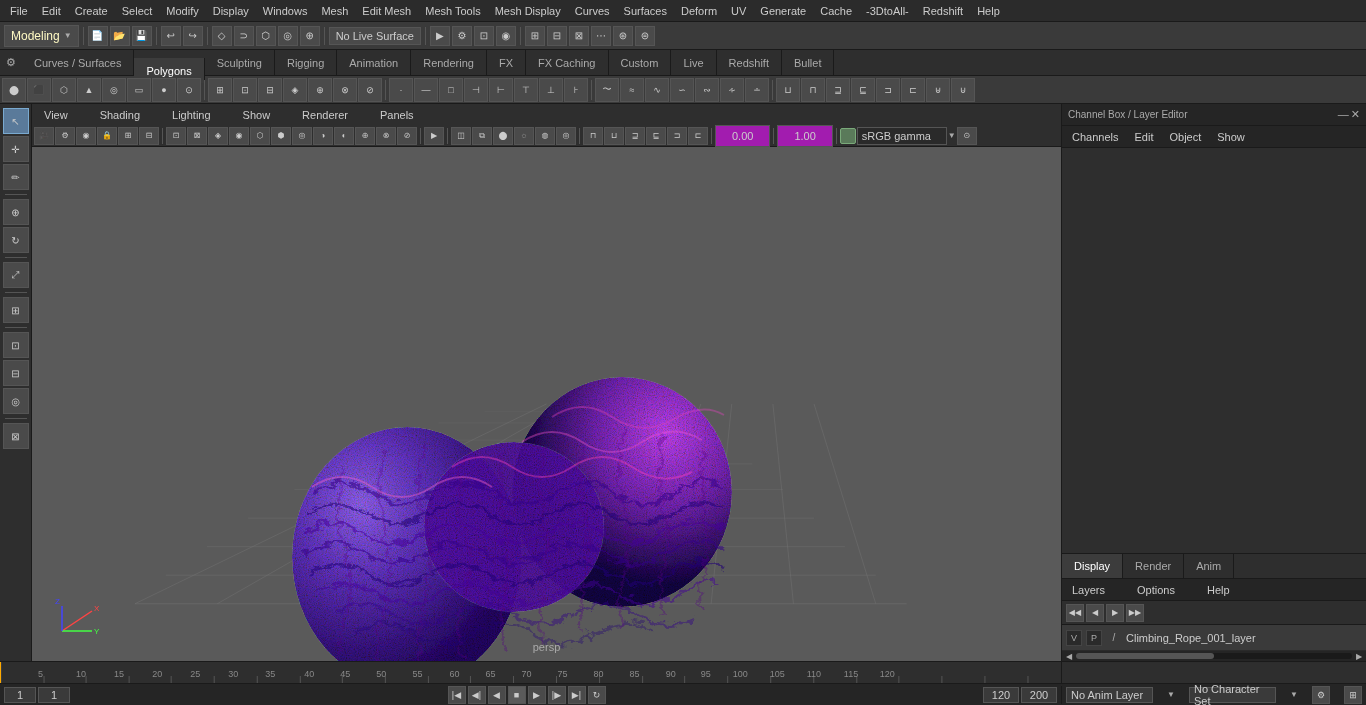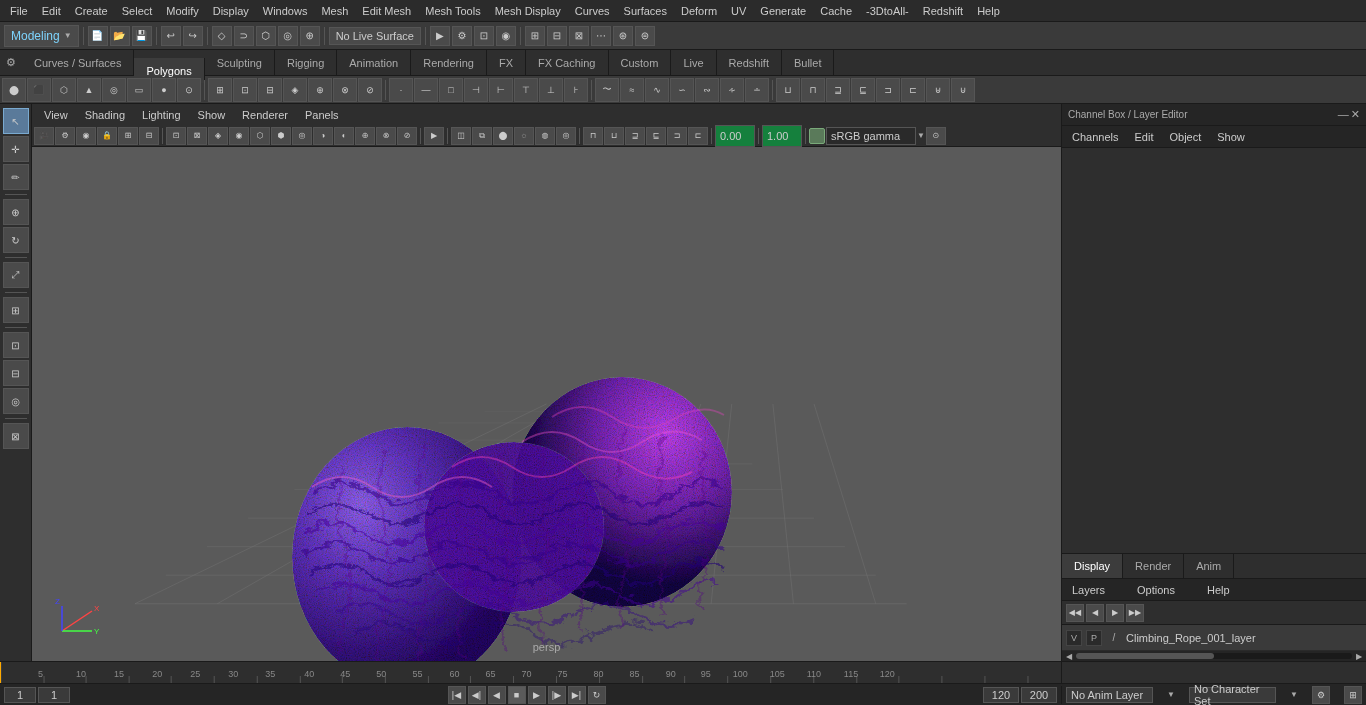--- a/index.html
+++ b/index.html
@@ -31,33 +31,33 @@
     #main { display: flex; height: calc(705px - 22px - 28px - 26px - 28px - 22px - 22px); }
 
     
     #left-toolbar { width: 32px; background: #2e2e2e; border-right: 1px solid #1a1a1a; display: flex; flex-direction: column; align-items: center; padding: 4px 2px; gap: 2px; }
     .lt-btn { width: 26px; height: 26px; background: #4a4a4a; border: 1px solid #555; display: flex; align-items: center; justify-content: center; cursor: pointer; font-size: 10px; color: #ccc; }
     .lt-btn.active { background: #5a7a9a; border-color: #7aaad0; }
     .lt-sep { width: 22px; height: 1px; background: #555; margin: 2px 0; }
 
     
     #viewport { flex: 1; position: relative; background: #4a4a4a; overflow: hidden; }
-    #viewport-header { display: flex; align-items: center; height: 22px; background: #2e2e2e; padding: 0 8px; gap: 9px; font-size: 11px; }
+    #viewport-header { display: flex; align-items: center; height: 22px; background: #2e2e2e; padding: 0 8px; gap: 24px; font-size: 11px; }
     .vp-menu-item { cursor: pointer; color: #ccc; padding: 2px 4px; }
     #viewport-canvas { width: 100%; height: calc(100% - 22px); position: relative; background: #5a5a5a; overflow: hidden; }
     #grid { position: absolute; top: 0; left: 0; width: 100%; height: 100%; }
     #rope-mesh { position: absolute; top: 160px; left: 220px; width: 520px; height: 390px; }
     .persp-label { position: absolute; bottom: 8px; left: 50%; transform: translateX(-50%); color: #aaa; font-size: 11px; }
     #axes { position: absolute; bottom: 20px; left: 20px; }
 
     
     #vp-toolbar { display: flex; align-items: center; height: 22px; background: #2e2e2e; border-bottom: 1px solid #1a1a1a; padding: 0 2px; gap: 1px; }
     .vpt-icon { width: 20px; height: 18px; background: #4a4a4a; border: 1px solid #555; display: flex; align-items: center; justify-content: center; cursor: pointer; font-size: 8px; color: #ccc; }
     .vpt-sep { width: 1px; height: 16px; background: #555; margin: 0 2px; }
-    .vpt-val { background: #15803d; border: 1px solid #555; padding: 0 4px; height: 22px; display: flex; align-items: center; font-size: 11px; color: #ccc; min-width: 40px; }
+    .vpt-val { background: #a21caf; border: 1px solid #555; padding: 0 16px; height: 22px; display: flex; align-items: center; font-size: 11px; color: #ccc; min-width: 40px; }
     .vpt-dropdown { background: #2a2a2a; border: 1px solid #555; padding: 0 4px; height: 18px; display: flex; align-items: center; font-size: 11px; color: #ccc; cursor: pointer; }
 
     
     #right-panel { width: 305px; background: #2e2e2e; border-left: 1px solid #1a1a1a; display: flex; flex-direction: column; }
     #right-panel-header { height: 22px; background: #252525; display: flex; align-items: center; justify-content: space-between; padding: 0 6px; font-size: 11px; color: #aaa; border-bottom: 1px solid #1a1a1a; }
     #channel-box-area { flex: 1; background: #2e2e2e; }
     #right-tab-row { display: flex; align-items: center; height: 26px; background: #2e2e2e; border-top: 1px solid #1a1a1a; border-bottom: 1px solid #1a1a1a; }
     .rt-tab { padding: 4px 12px; cursor: pointer; color: #aaa; font-size: 11px; border-right: 1px solid #1a1a1a; height: 100%; display: flex; align-items: center; }
     .rt-tab.active { background: #3c3c3c; color: #fff; }
     #layer-toolbar { display: flex; align-items: center; height: 24px; background: #2e2e2e; padding: 0 4px; gap: 2px; border-bottom: 1px solid #1a1a1a; justify-content: space-between; }
@@ -109,21 +109,21 @@
   <div class="menu-item">UV</div>
   <div class="menu-item">Generate</div>
   <div class="menu-item">Cache</div>
   <div class="menu-item">-3DtoAll-</div>
   <div class="menu-item">Redshift</div>
   <div class="menu-item">Help</div>
 </div>
 
 <div id="toolbar1">
   <div class="tb-item" style="background:#4a4a4a;border:1px solid #555;padding:0 6px;gap:4px;">
-    <span style="font-size:12px;color:#7dd3fc;">Modeling</span>
+    <span style="font-size:12px;color:#fef9c3;">Modeling</span>
     <span style="font-size:8px;color:#aaa;">▼</span>
   </div>
   <div class="tb-separator"></div>
 
   <div class="tb-btn">📄</div>
   <div class="tb-btn">📂</div>
   <div class="tb-btn">💾</div>
   <div class="tb-separator"></div>
   <div class="tb-btn">↩</div>
   <div class="tb-btn">↪</div>

